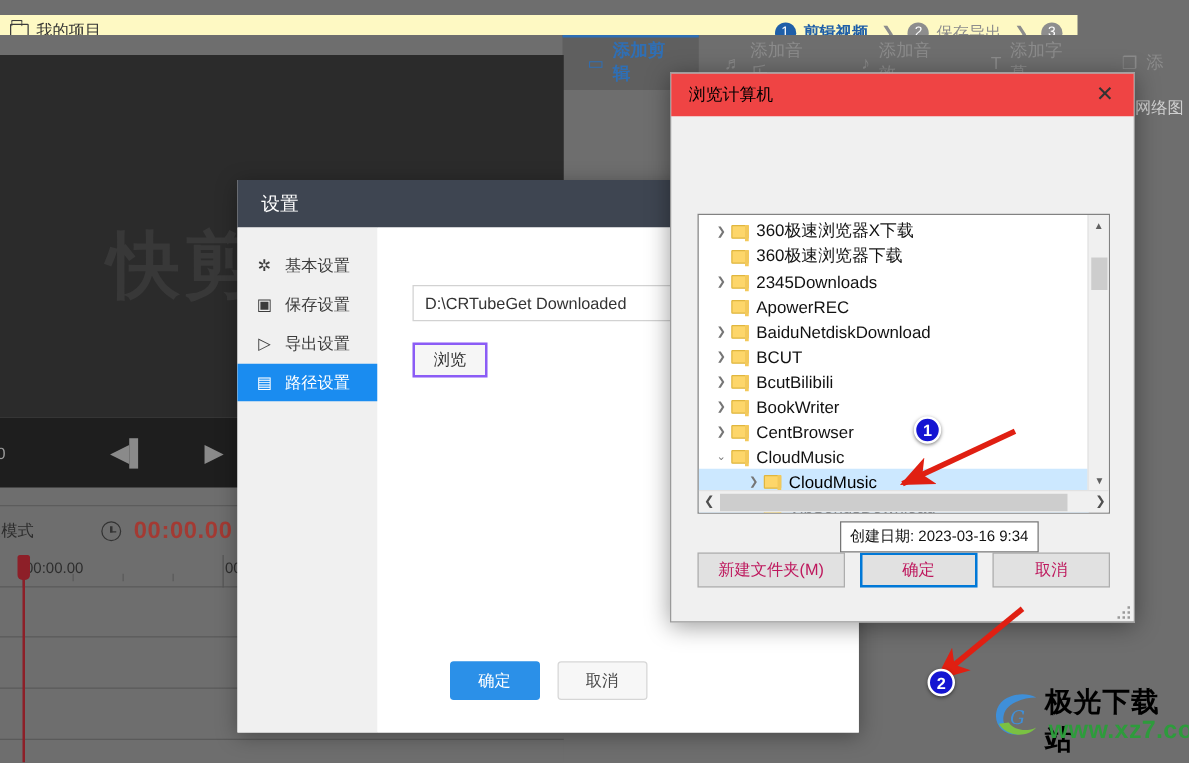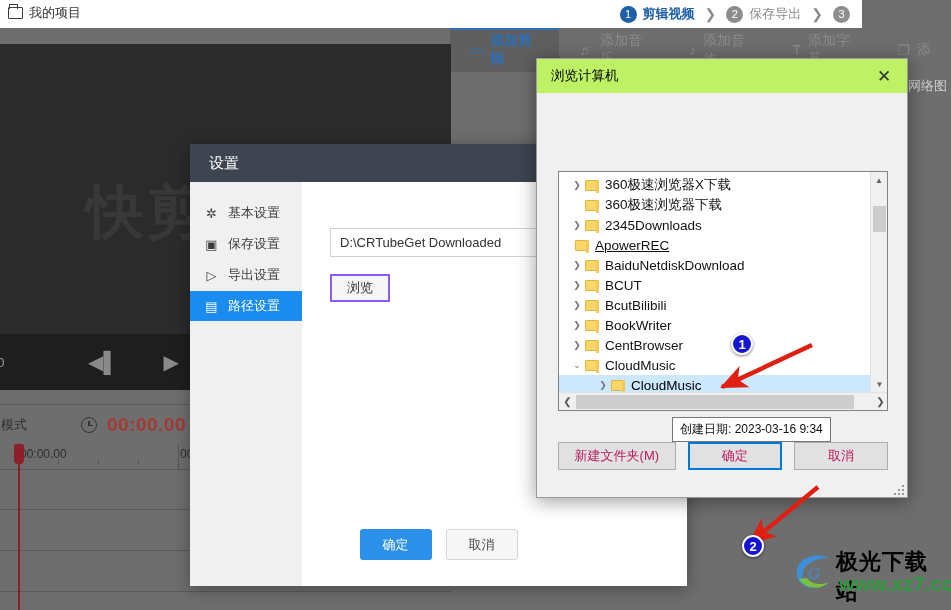--- a/index.html
+++ b/index.html
@@ -10,22 +10,22 @@
     background: #6e6e6e;
     overflow: hidden;
     position: relative;
     -webkit-font-smoothing: antialiased;
   }
 
   
   #app-root { position:absolute; inset:0; }
 
   .app-topbar {
-    position:absolute; left:0; top:0; width:862px; height:28px;
-    background:#ffffff; color:#3a3a3a; font-size:13px;
+    position:absolute; left:0; top:12px; width:862px; height:28px;
+    background:#fef9c3; color:#3a3a3a; font-size:13px;
   }
   .proj-chip { position:absolute; left:8px; top:4px; display:flex; align-items:center; gap:6px; color:#333; }
   .folder-gly { width:15px; height:12px; border:1.6px solid #3c3c3c; border-radius:1px; position:relative; }
   .folder-gly:before { content:""; position:absolute; left:0; top:-4px; width:7px; height:4px;
      border:1.6px solid #3c3c3c; border-bottom:none; border-radius:1px 1px 0 0; }
 
   .steps { position:absolute; right:0; top:0; height:28px; display:flex; align-items:center; gap:10px; padding-right:6px; }
   .step { display:flex; align-items:center; gap:6px; font-size:13px; }
   .step .num {
     width:17px; height:17px; border-radius:50%; color:#fff; font-size:11px;
@@ -122,21 +122,21 @@
     border:1px solid #d6d6d6; display:flex; align-items:center; justify-content:center;
   }
 
   
   #browse-dialog {
     position:absolute; left:536px; top:58px; width:372px; height:440px;
     background:#f0f0f0; border:1px solid #9a9a9a;
     box-shadow:0 3px 18px rgba(0,0,0,.4);
     font-size:13px; color:#1a1a1a;
   }
-  .bd-title { height:34px; background:#bef264; display:flex; align-items:center; padding:0 4px 0 14px; }
+  .bd-title { height:34px; background:#ef4444; display:flex; align-items:center; padding:0 4px 0 14px; }
   .bd-title-txt { flex:1; font-size:13.5px; color:#000; }
   .bd-close { width:38px; height:32px; display:flex; align-items:center; justify-content:center; font-size:17px; color:#333; }
   .bd-sub { background:#fff; padding:10px 0 14px 14px; font-size:13px; }
   .bd-treewrap {
     position:absolute; left:21px; top:112px; width:330px; height:240px;
     border:1px solid #828282; background:#fff; overflow:hidden;
   }
   .bd-tree { position:absolute; left:0; top:0; width:312px; height:221px; padding-top:3px; }
   .tr-item { height:20px; display:flex; align-items:center; font-size:13.5px; color:#111; }
   .tr-arrow { width:16px; text-align:center; color:#767676; font-size:9px; flex:0 0 16px; }
@@ -332,21 +332,21 @@
         <div class="tr-item" style="padding-left: 10px;">
           <span class="tr-arrow"></span>
           <span class="tr-fold"></span>
           <span class="tr-lab">360极速浏览器下载</span>
         </div>
         <div class="tr-item" style="padding-left: 10px;">
           <span class="tr-arrow">❯</span>
           <span class="tr-fold"></span>
           <span class="tr-lab">2345Downloads</span>
         </div>
-        <div class="tr-item" style=" text-decoration: underline;">
+        <div class="tr-item" style="padding-left: 10px;">
           <span class="tr-arrow"></span>
           <span class="tr-fold"></span>
           <span class="tr-lab">ApowerREC</span>
         </div>
         <div class="tr-item" style="padding-left: 10px;">
           <span class="tr-arrow">❯</span>
           <span class="tr-fold"></span>
           <span class="tr-lab">BaiduNetdiskDownload</span>
         </div>
         <div class="tr-item" style="padding-left: 10px;">

